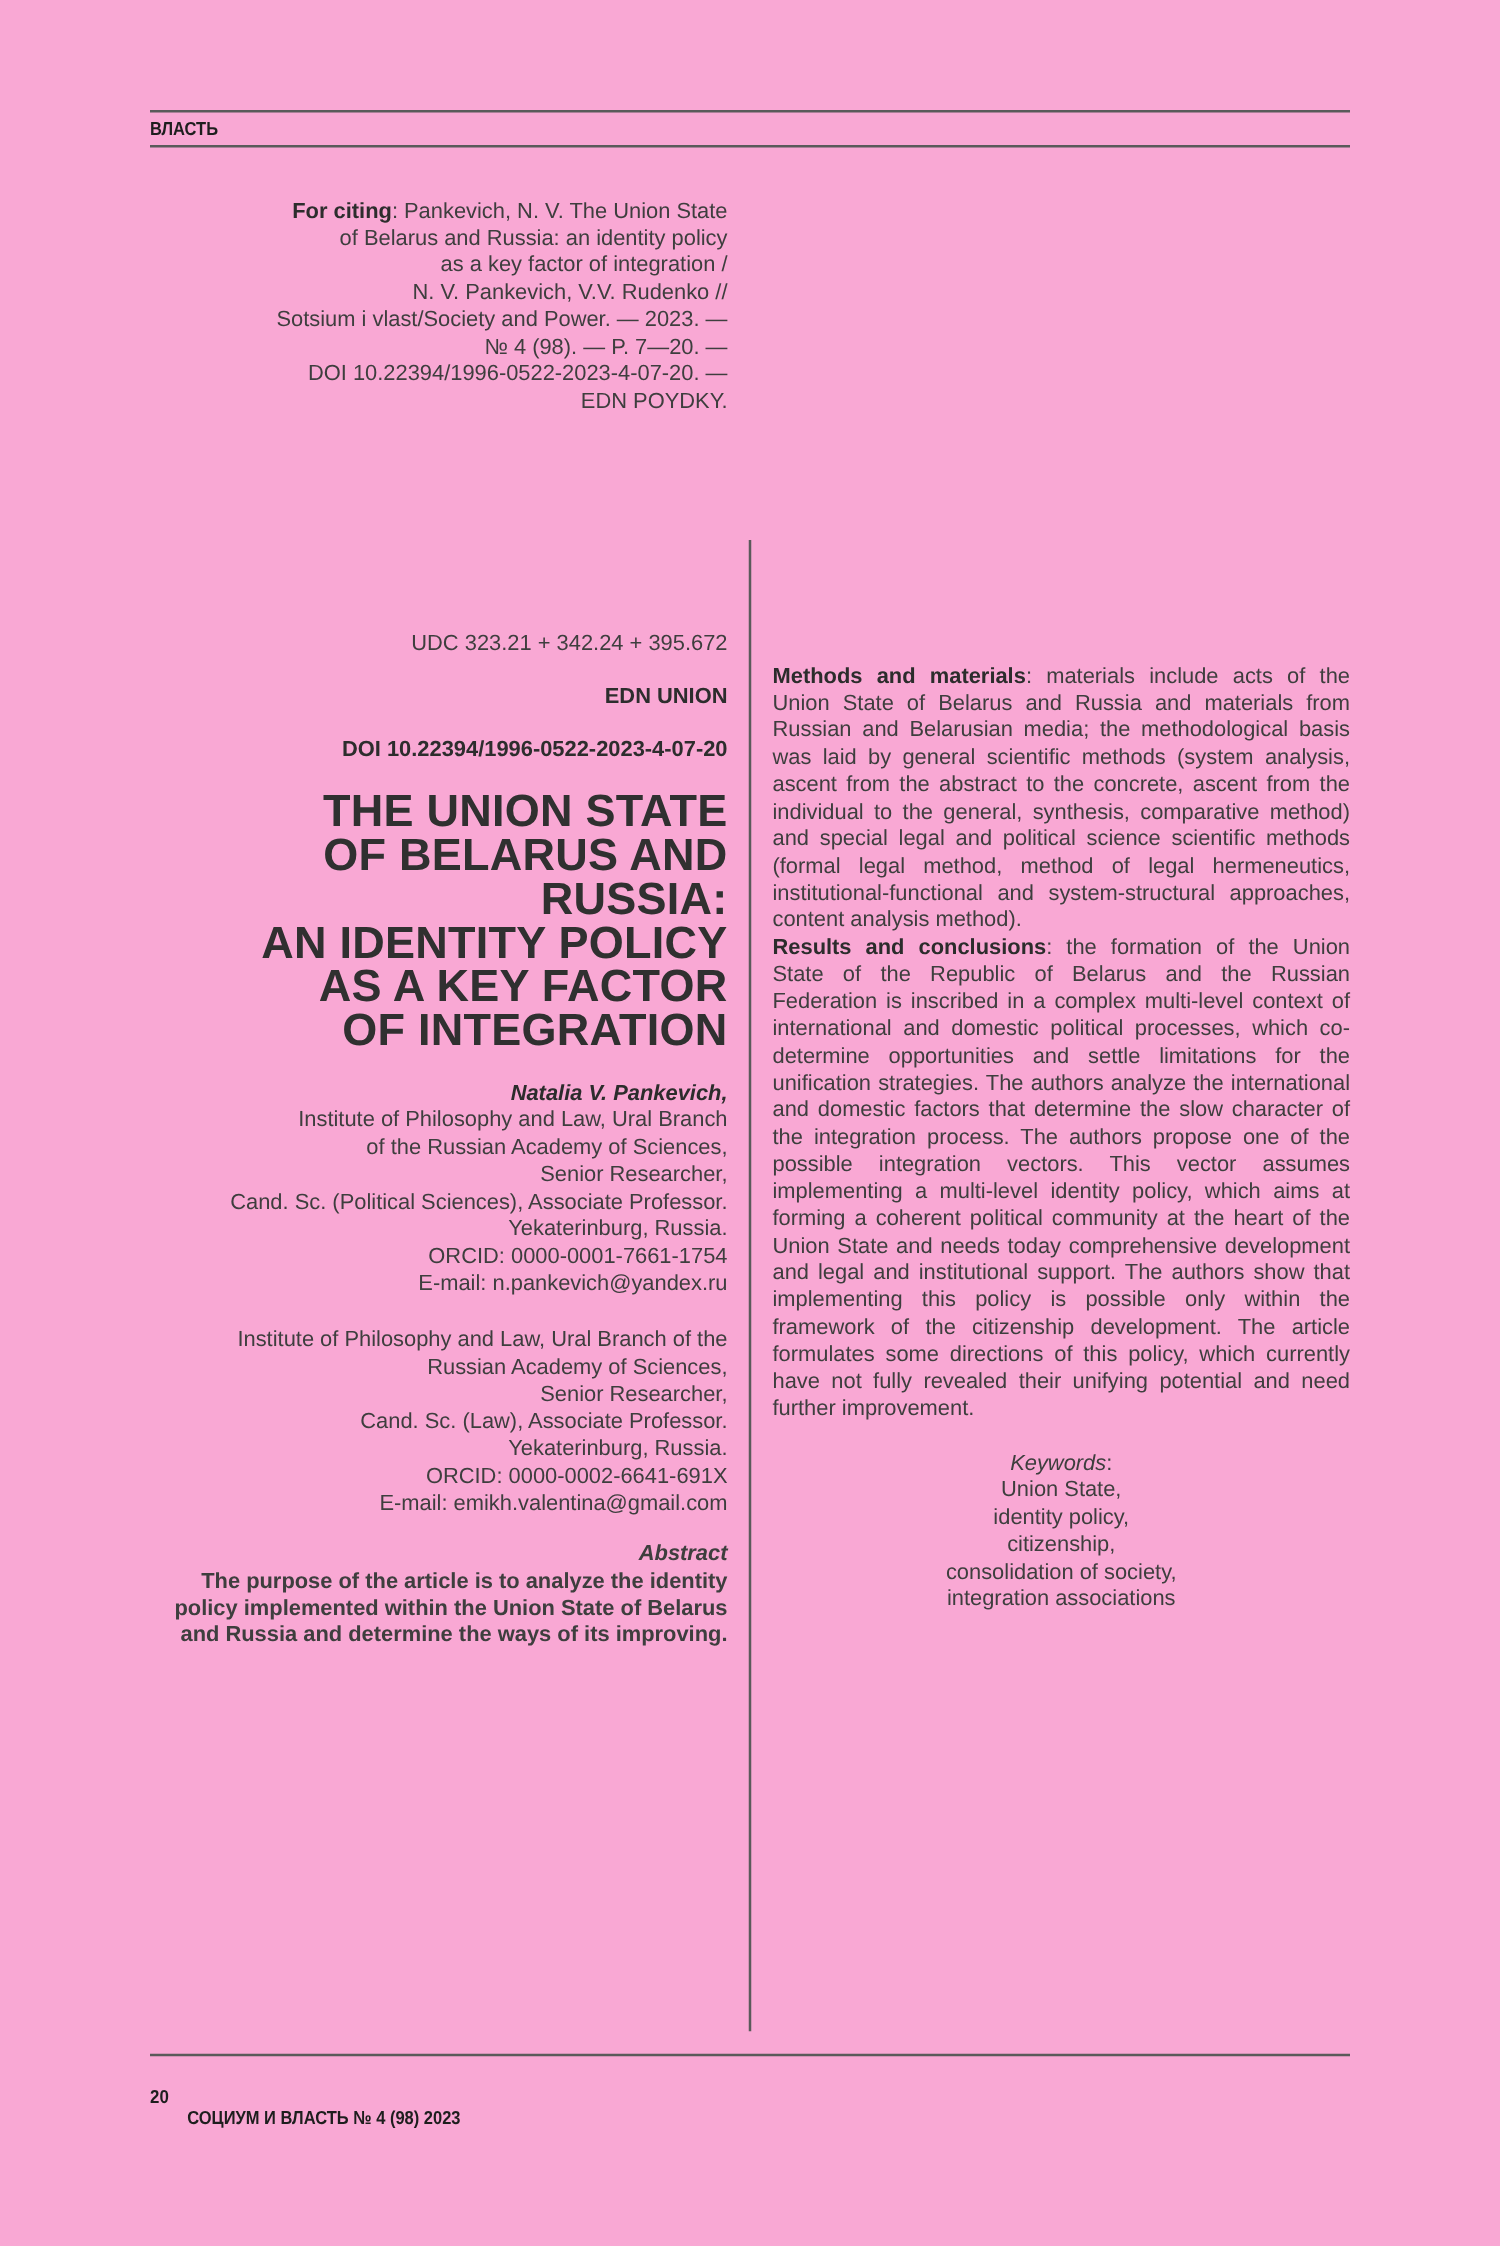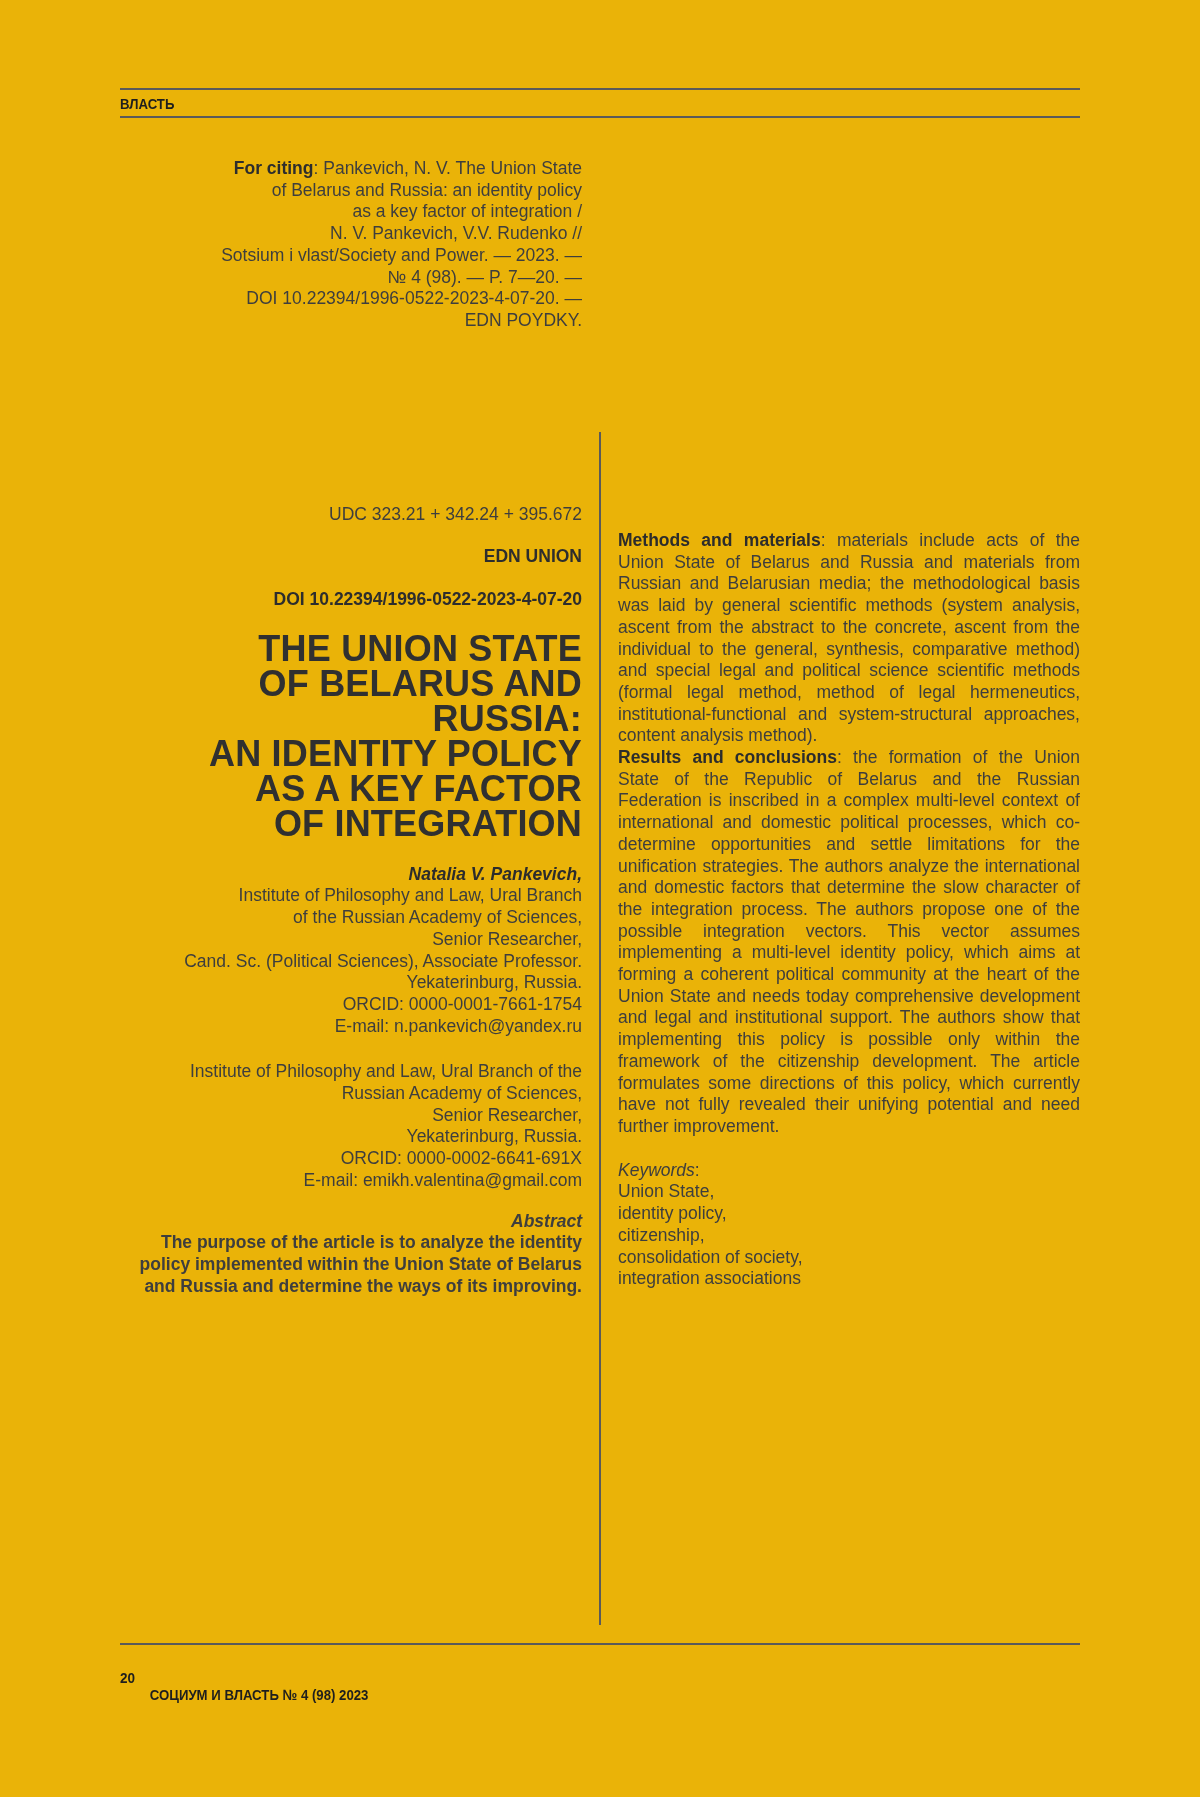--- a/index.html
+++ b/index.html
@@ -1,20 +1,20 @@
 <!DOCTYPE html>
 <html><head>
 <meta charset="utf-8">
 <style>
   html, body { margin:0; padding:0; background:#ffffff; }
   .page {
     position:relative;
     width:1200px;
     height:1797px;
-    background:#eab308;
+    background:#f9a8d4;
     font-family:"Liberation Sans", sans-serif;
     color:#3e3e3e;
     overflow:hidden;
   }
 
   
   .running-head { position:absolute; left:120px; right:120px; top:88px; }
   .rule { border-top:2px solid #5a5a5a; height:0; }
   .head-label {
     padding:5px 0 4px 0;
@@ -40,21 +40,21 @@
   .abstract { margin-top:19px;font-weight:bold; }
   .abstract-label { font-style:italic; }
 
   
   .right-col {
     position:absolute; left:618px; top:530px; width:462px;
     font-size:17.5px; line-height:21.7px; text-align:justify;
   }
   .para { margin:0; }
   .para b { color:#2c2c2c; }
-  .keywords { margin-top:22px; text-align:left; }
+  .keywords { margin-top:22px; text-align:center; }
   .kw-label i { font-style:italic; }
 
   
   .page-footer { position:absolute; left:120px; right:120px; top:1643px; }
   .footer-row { display:flex; justify-content:space-between; align-items:baseline; margin-top:24px;flex-direction:column; }
   .page-num {
     font-size:15px; font-weight:bold; color:#1e1e1e;
     transform:scaleX(0.9); transform-origin:left center; display:inline-block;
   }
   .journal-ref {
@@ -110,20 +110,21 @@
       <div class="author-line">Cand. Sc. (Political Sciences), Associate Professor.</div>
       <div class="author-line">Yekaterinburg, Russia.</div>
       <div class="author-line">ORCID: 0000-0001-7661-1754</div>
       <div class="author-line">E-mail: n.pankevich@yandex.ru</div>
     </div>
 
     <div class="author">
       <div class="author-line">Institute of Philosophy and Law, Ural Branch of the</div>
       <div class="author-line">Russian Academy of Sciences,</div>
       <div class="author-line">Senior Researcher,</div>
+      <div class="author-line">Cand. Sc. (Law), Associate Professor.</div>
       <div class="author-line">Yekaterinburg, Russia.</div>
       <div class="author-line">ORCID: 0000-0002-6641-691X</div>
       <div class="author-line">E-mail: emikh.valentina@gmail.com</div>
     </div>
 
     <div class="abstract">
       <div class="abstract-label">Abstract</div>
       <div class="abstract-text">The purpose of the article is to analyze the identity policy implemented within the Union State of Belarus and Russia and determine the ways of its improving.</div>
     </div>
 

